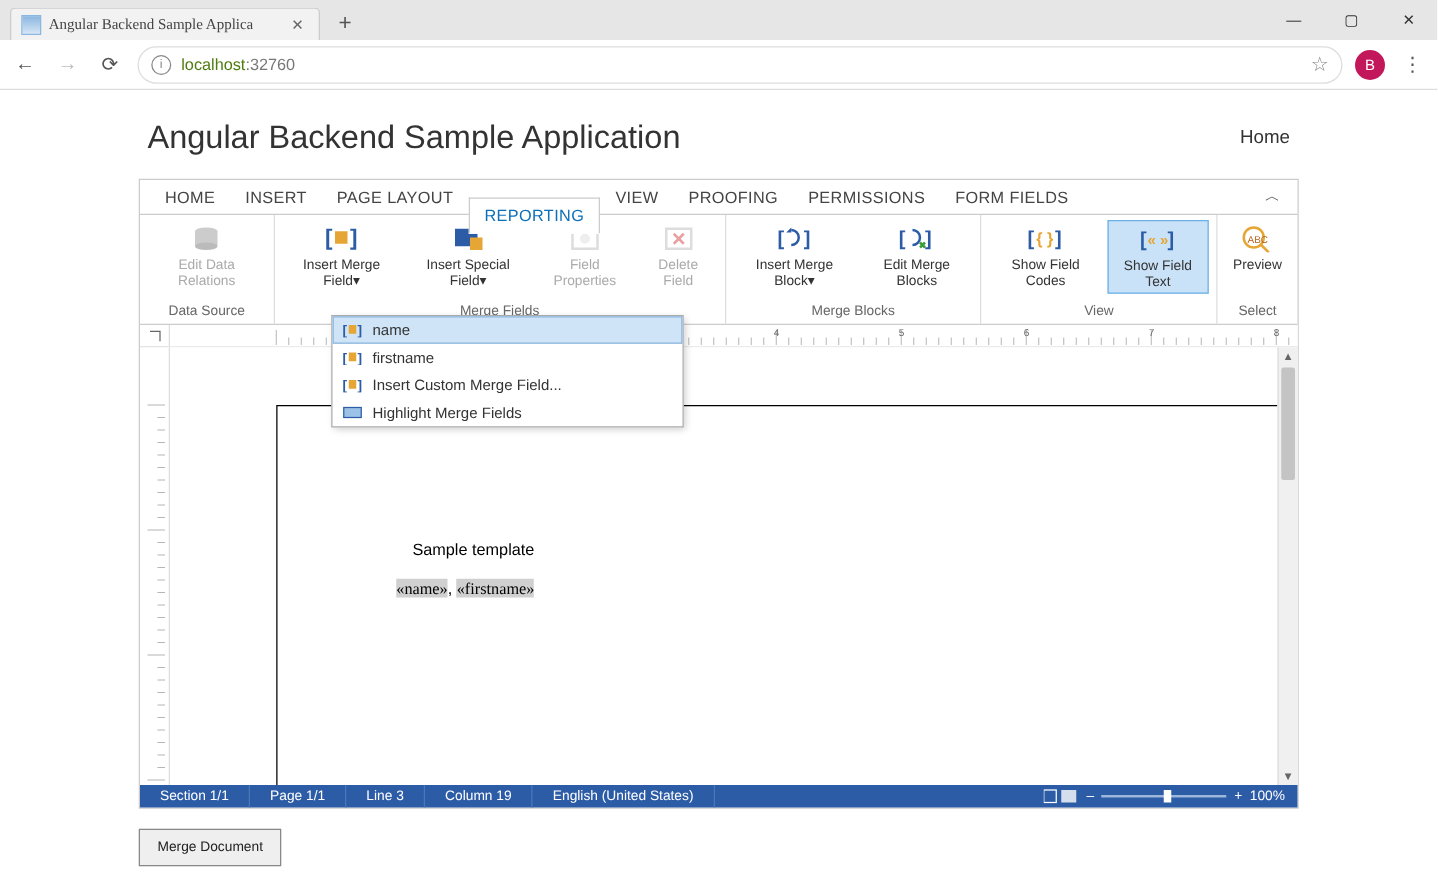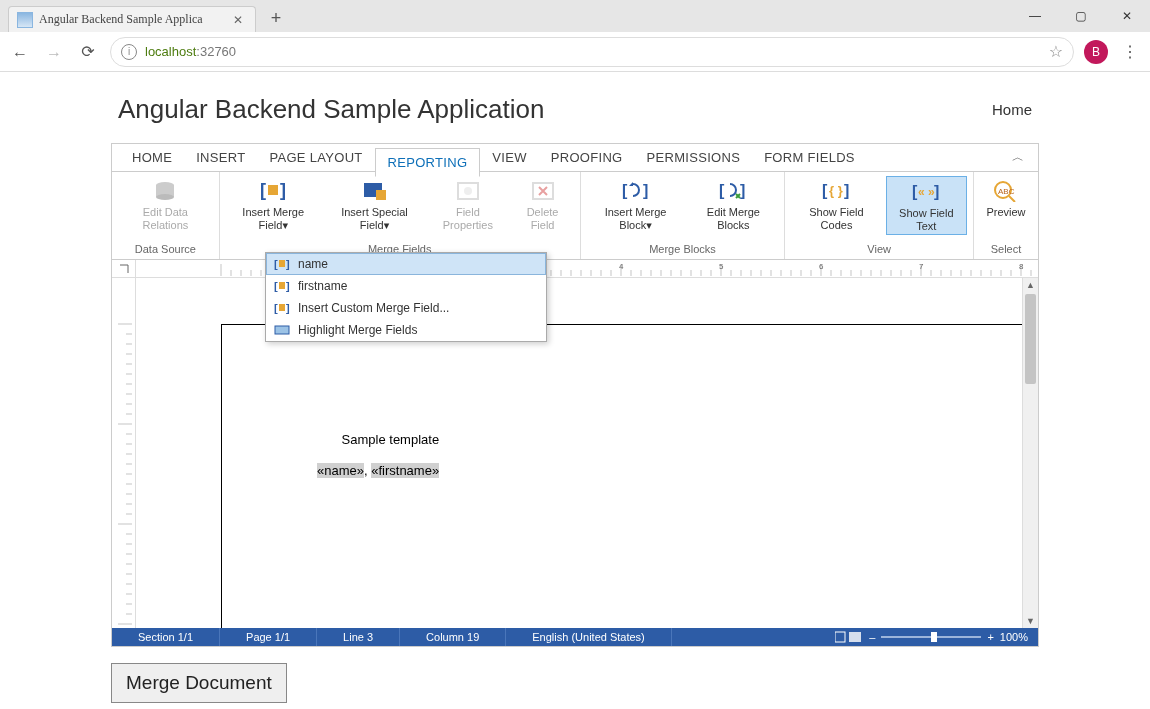--- a/index.html
+++ b/index.html
@@ -30,21 +30,21 @@
   .page { padding: 22px 0 0 0; }
   .header { display:flex; align-items:center; padding: 0 118px 18px 118px; }
   .app-title { font-size: 26px; font-weight: 400; color:#333; }
   .home-link { margin-left:auto; font-size:15px; color:#333; }
 
   
   .editor-wrap { margin: 0 111px; border:1px solid #ccc; position:relative; background:#fff; }
 
   .ribbon-tabs { display:flex; align-items:center; border-bottom:1px solid #ccc; height:28px; padding-left:8px; position:relative; }
   .ribbon-tab { padding: 6px 12px; font-size:13px; color:#444; letter-spacing:0.3px; }
-  .ribbon-tab.active { color:#0d6fb8; border:1px solid #ccc; border-bottom:1px solid #fff; background:#fff; position:relative; top:5px;text-align:center; }
+  .ribbon-tab.active { color:#0d6fb8; border:1px solid #ccc; border-bottom:1px solid #fff; background:#fff; position:relative; top:15px;text-align:center; }
   .ribbon-collapse { margin-left:auto; padding: 0 14px; color:#555; font-size:12px; }
 
   .ribbon-body { height: 88px; border-bottom:1px solid #ccc; display:flex; }
   .group { border-right:1px solid #ddd; display:flex; flex-direction:column; }
   .group-items { flex:1; display:flex; align-items:flex-start; padding:4px 6px; gap:4px; }
   .group-label { text-align:center; font-size:11px; color:#666; padding:2px 0 4px 0; }
   .rbtn { display:flex; flex-direction:column; align-items:center; justify-content:flex-start; padding: 2px 4px; font-size:11px; color:#333; min-width:52px; text-align:center; line-height:1.15; }
   .rbtn.disabled { color:#aaa; }
   .rbtn.active { background:#c9e2f7; border:1px solid #6bb0e6; }
   .ricon { width:30px; height:26px; display:flex; align-items:center; justify-content:center; margin-bottom:2px; }
@@ -60,34 +60,34 @@
   .ruler-left { width:24px; display:flex; align-items:center; justify-content:center; border-right:1px solid #ddd; font-size:10px; }
   .ruler { flex:1; position:relative; background:#fff; overflow:hidden; }
   .ruler-svg { position:absolute; left:0; top:0; }
 
   
   .doc-area { height:350px; background:#fff; position:relative; display:flex; }
   .vruler { width:24px; border-right:1px solid #ddd; position:relative; }
   .canvas { flex:1; position:relative; overflow:hidden; background:#fff; }
   .page-sheet { position:absolute; left:85px; top:46px; width:820px; height:560px; border:1px solid #000; background:#fff; }
   .content { position:absolute; left:95px; top:105px; font-size:13px; line-height:1.6; color:#000;text-align:right; }
-  .merge-span { background:#d0d0d0; font-family: Liberation Sans, sans-serif; }
+  .merge-span { background:#d0d0d0; font-family: Liberation Serif, serif; }
   .vscroll { width:16px; background:#f0f0f0; border-left:1px solid #ddd; position:relative; }
   .thumb { position:absolute; top:4px; left:2px; right:2px; height:90px; background:#c4c4c4; border-radius:2px; }
   .scroll-arrow { position:absolute; left:0; right:0; height:14px; display:flex; align-items:center; justify-content:center; color:#666; font-size:9px; }
 
   
   .statusbar { height:18px; background:#2d5ca6; color:#fff; display:flex; align-items:center; font-size:11px; }
-  .status-cell { padding:0 26px; border-right:1px solid #4a76ba; height:100%; display:flex; align-items:center; }
+  .status-cell { padding:0 16px; border-right:1px solid #4a76ba; height:100%; display:flex; align-items:center; }
   .status-right { margin-left:auto; display:flex; align-items:center; gap:6px; padding:0 10px; }
   .zoom-slider { width:100px; height:2px; background:#9cb5db; position:relative; }
   .zoom-slider::after { content:''; position:absolute; left:50%; top:-4px; width:6px; height:10px; background:#fff; }
 
   
-  .merge-btn { margin: 16px 0 0 111px; border:1px solid #888; background:#efefef; padding:8px 14px; font-size:19px; color:#222; display:inline-block; }
+  .merge-btn { margin: 16px 0 0 111px; border:1px solid #888; background:#efefef; padding:8px 14px; font-size:11px; color:#222; display:inline-block; }
 
   svg { display:block; }
 </style>
 </head>
 <body>
 
 <div class="titlebar">
   <div class="tab">
     <span class="tab-icon"></span>
     <span class="tab-title">Angular Backend Sample Applica</span>

